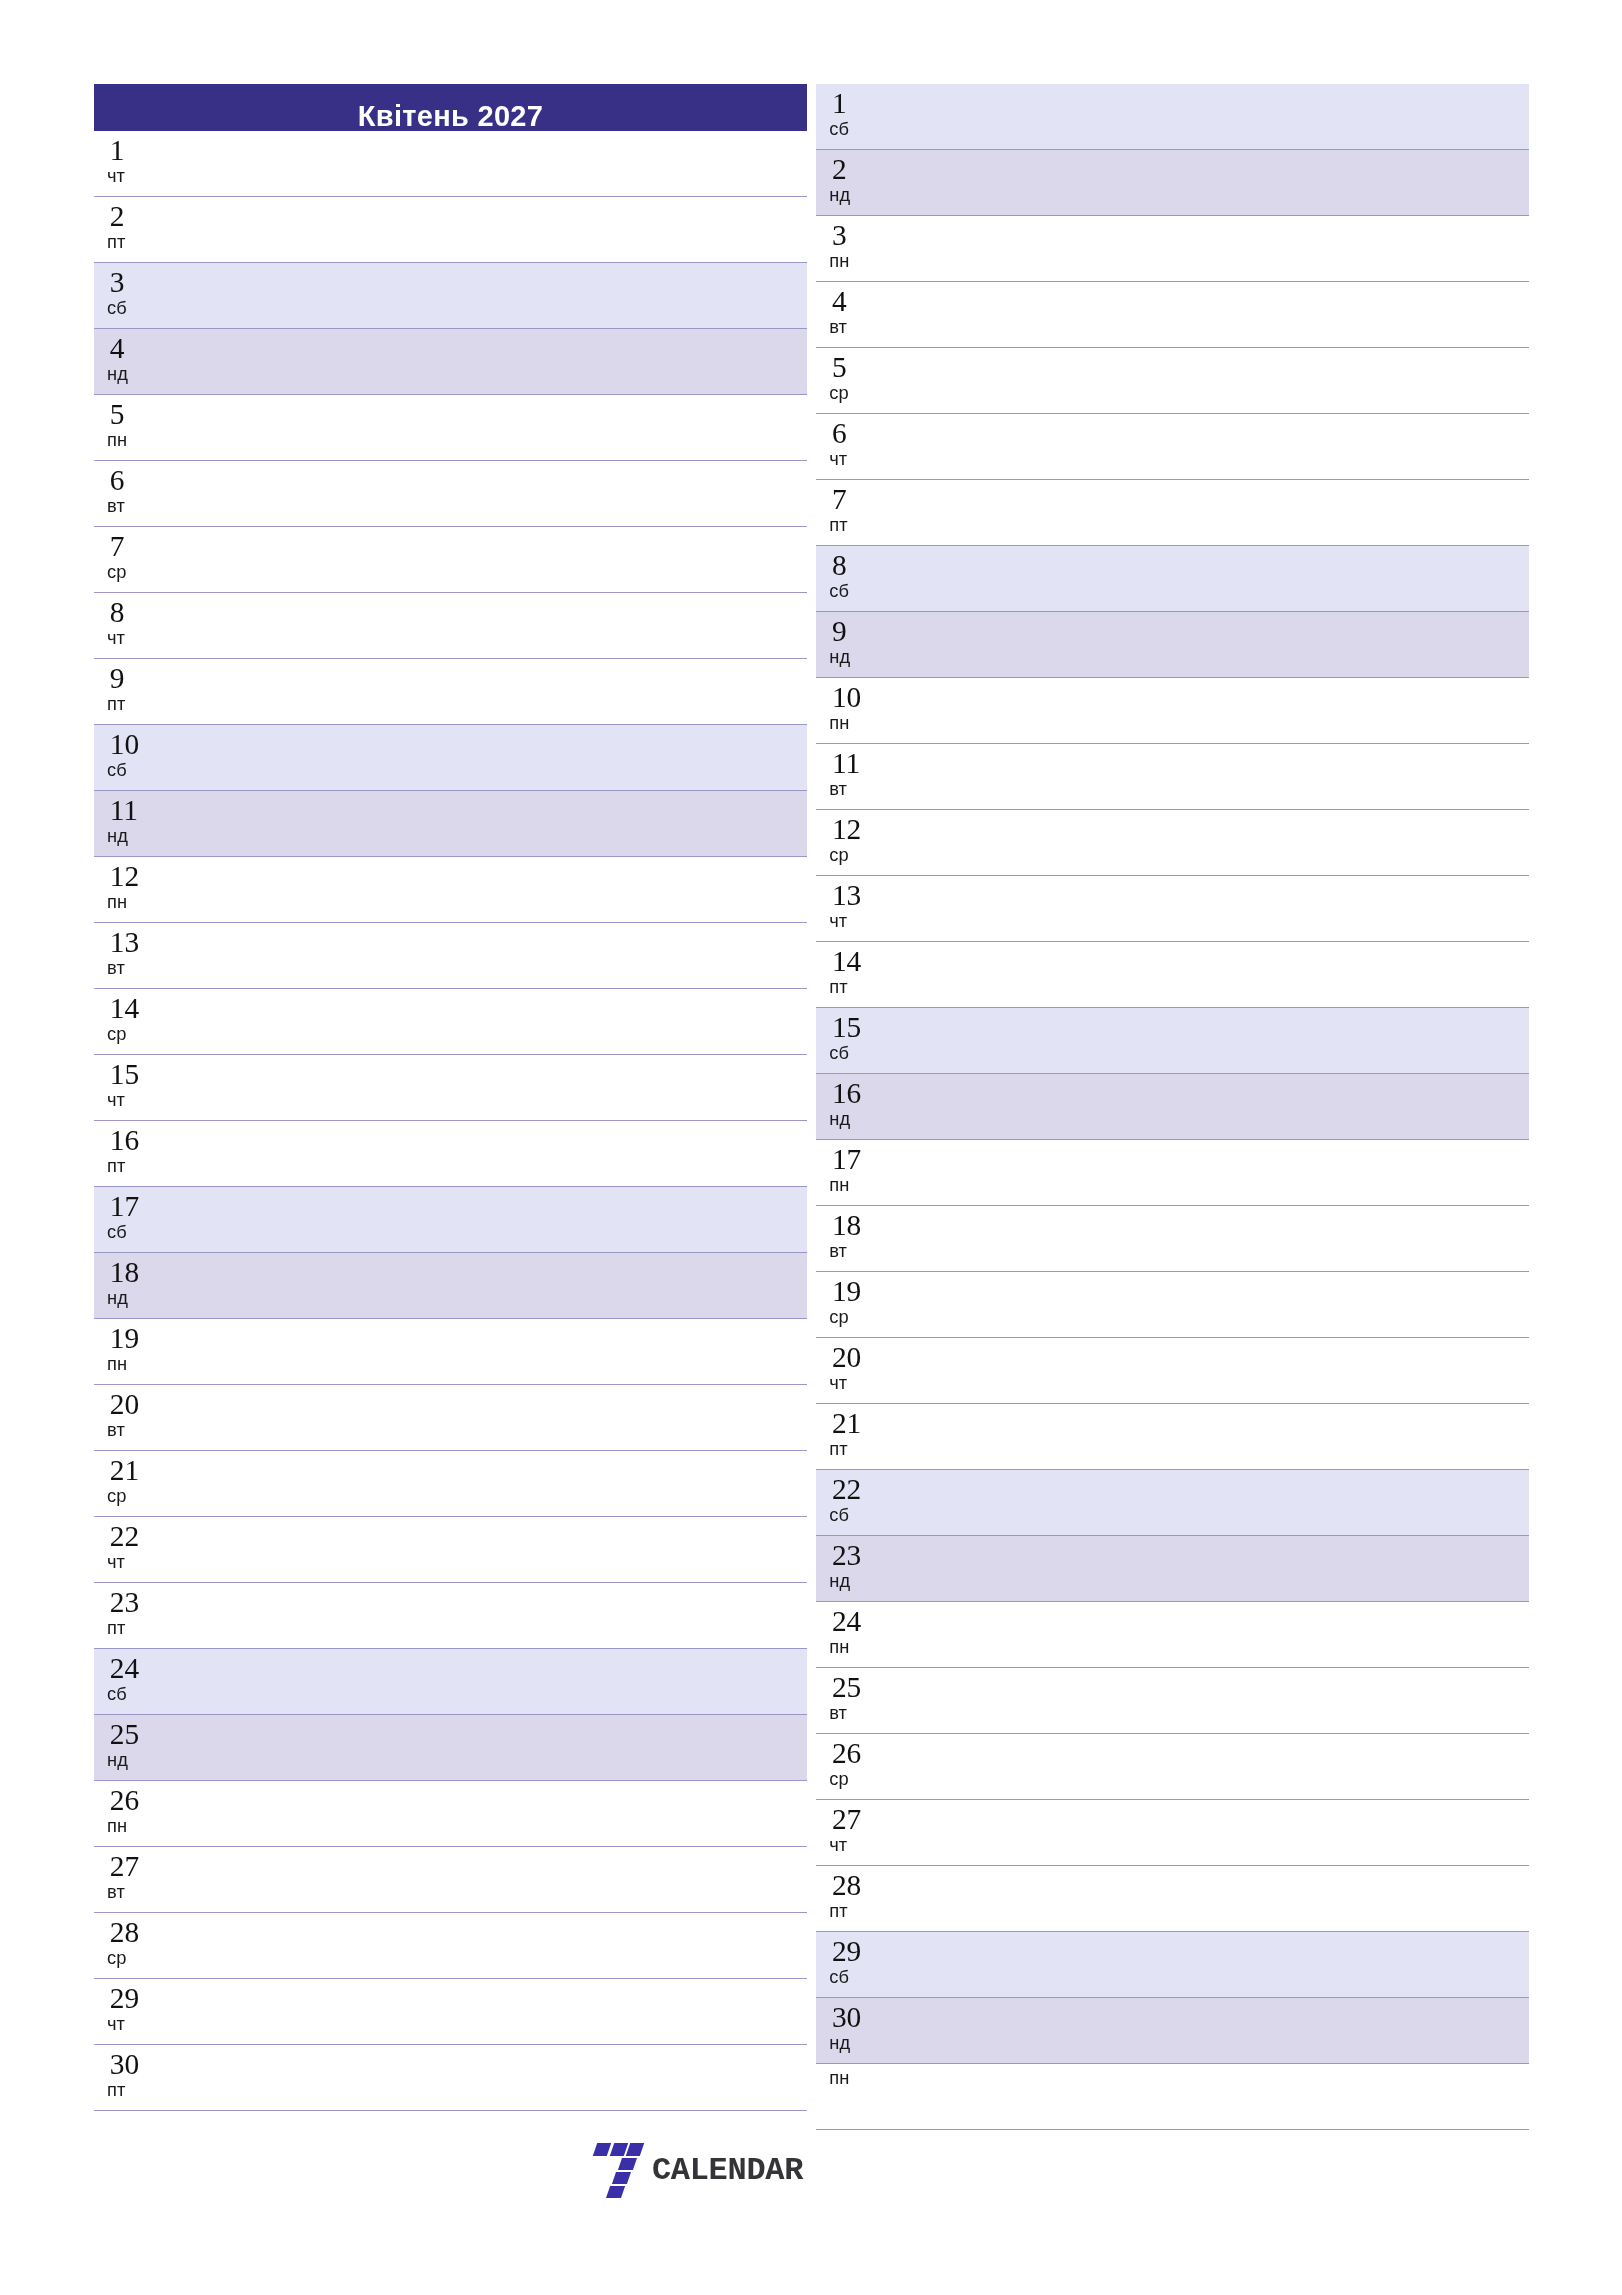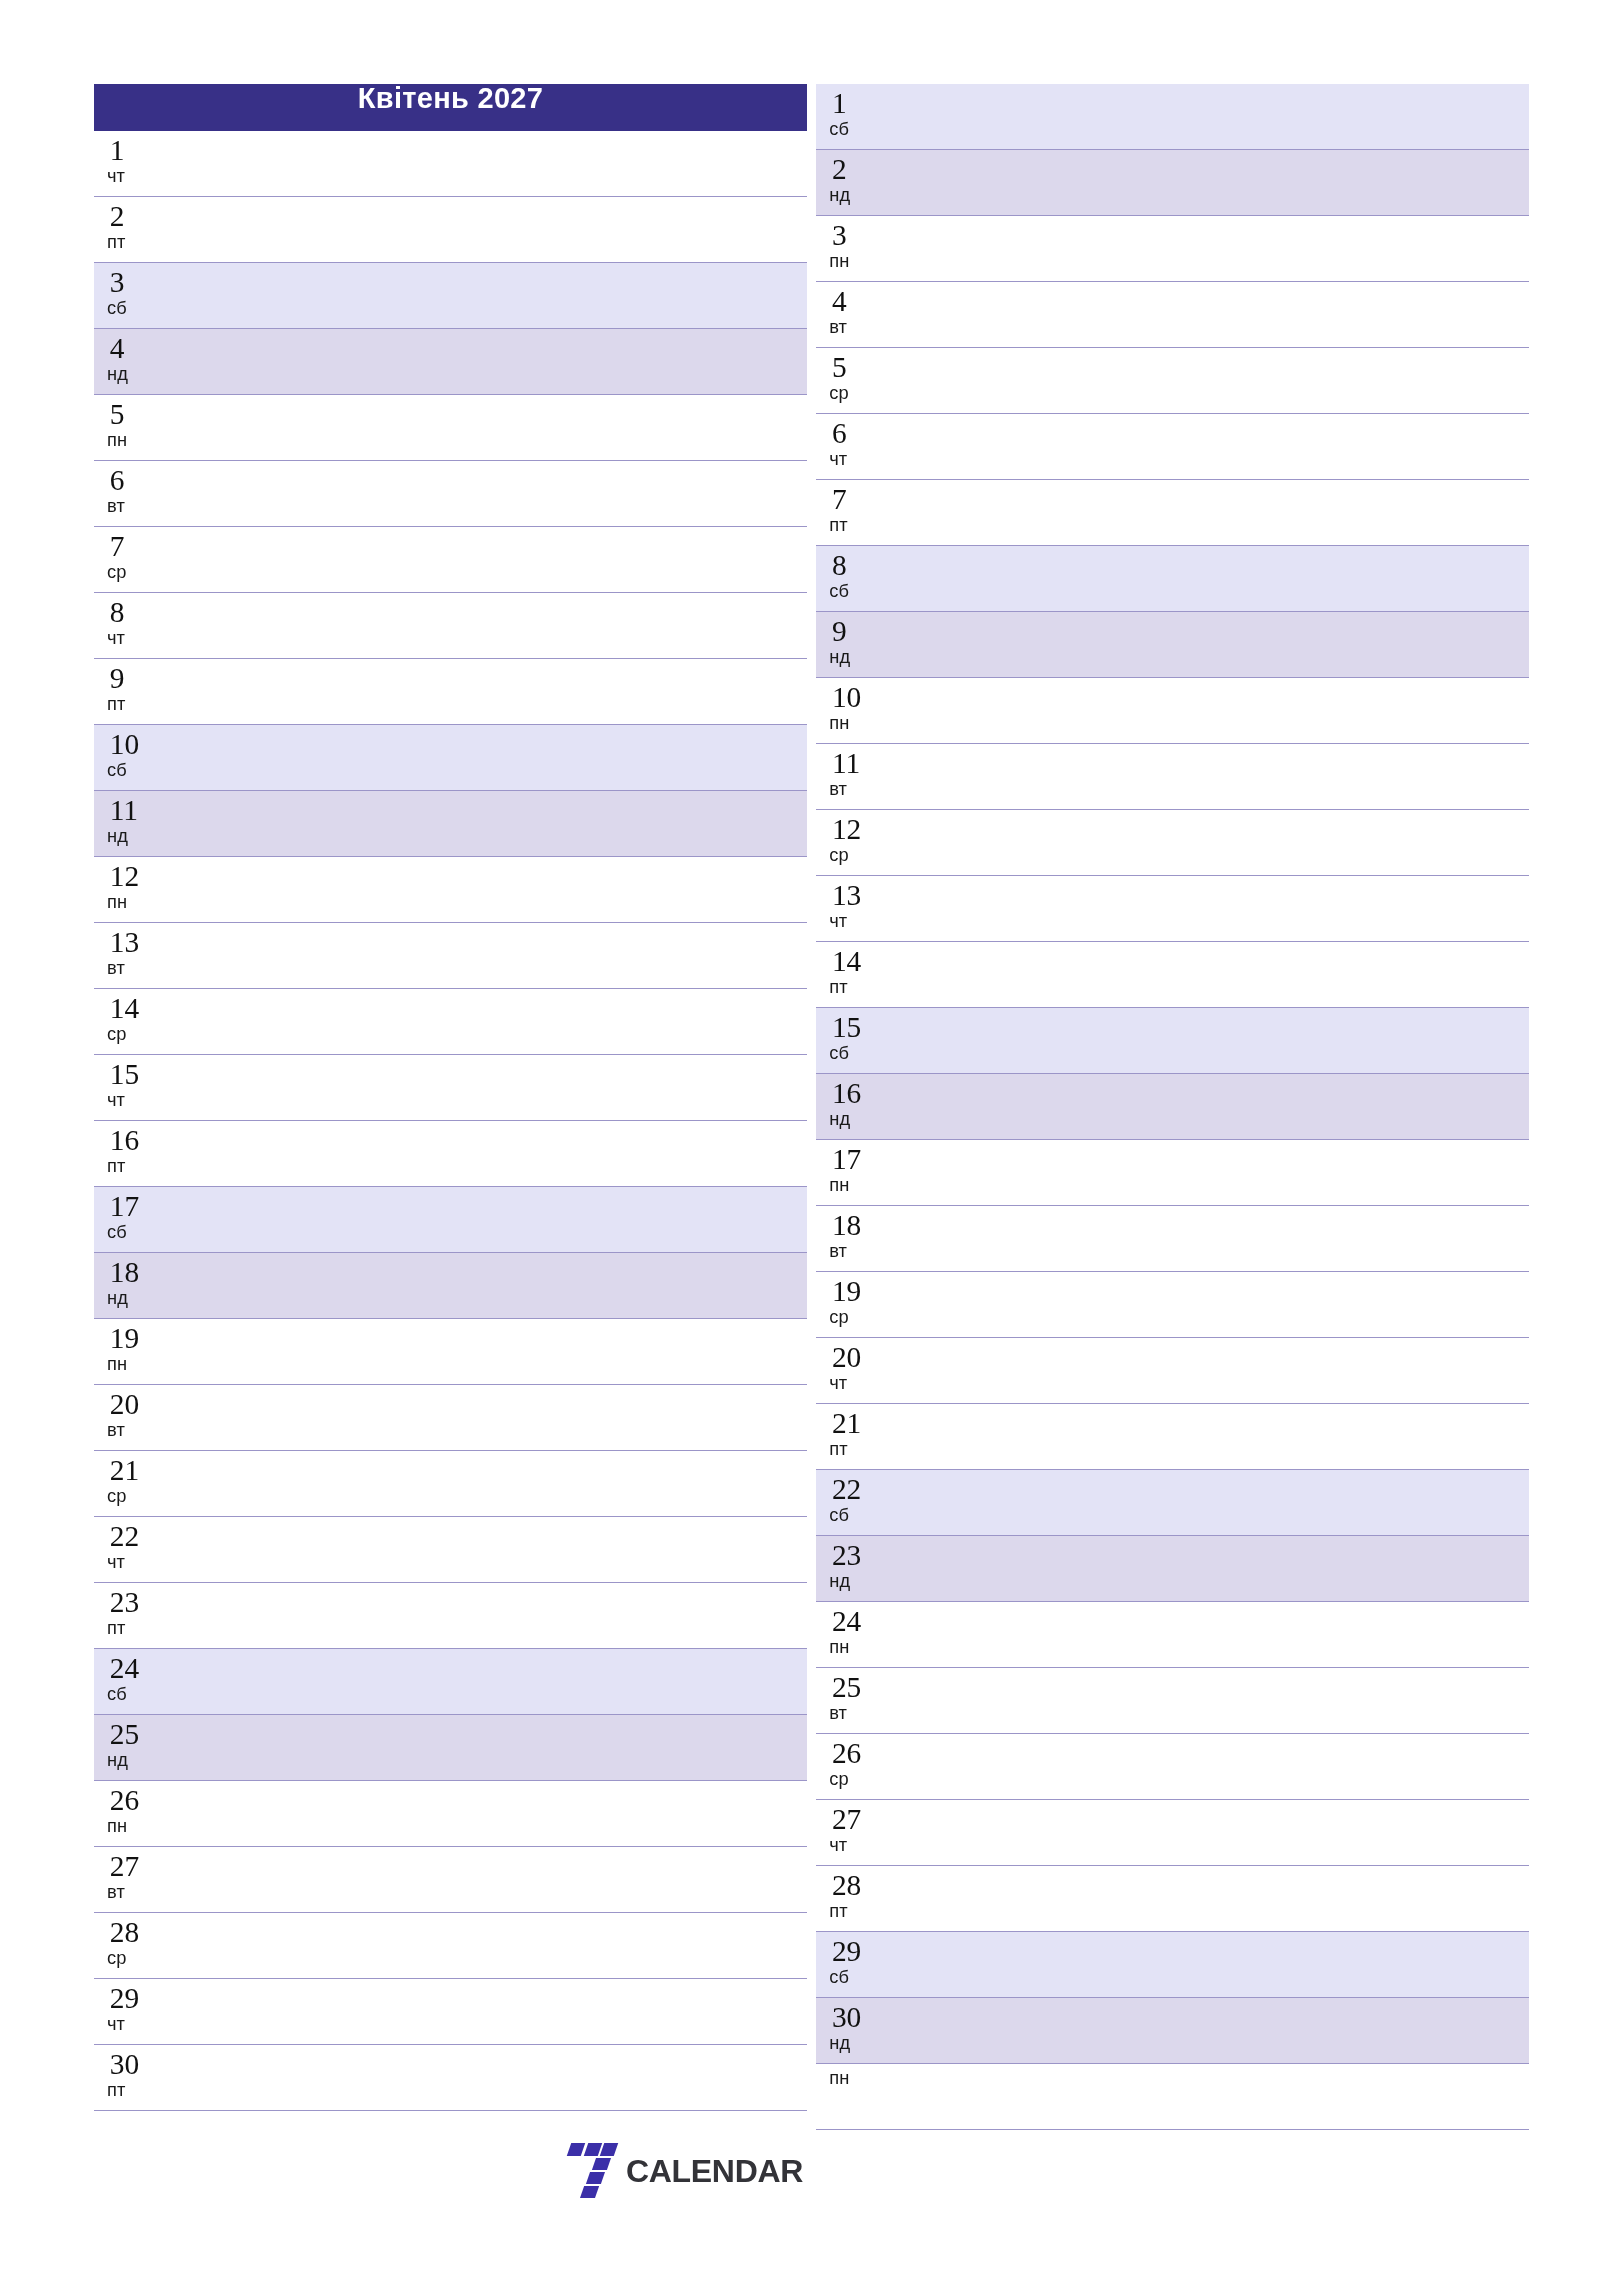--- a/index.html
+++ b/index.html
@@ -32,21 +32,21 @@
   .month {
     width: 713px;
     flex: 0 0 713px;
     position: relative;
   }
 
   .month-header {
     height: 47px;
     background: #383087;
     display: flex;
-    align-items: flex-start;
+    align-items: flex-end;
     justify-content: center;
   }
 
   .month-title {
     color: #ffffff;
     font-family: "Liberation Sans", sans-serif;
     font-size: 29px;
     font-weight: 700;
     letter-spacing: 0.3px;
     line-height: 1;
@@ -113,21 +113,21 @@
   
   .lm-t1 { left: 12.4px;  top: 1.3px;  width: 13.7px; height: 13px; background: #ee1144; }
   .lm-t2 { left: 29px;  top: 1.3px;  width: 13.7px; height: 13px; background: #ee1144; }
   .lm-t3 { left: 45px;  top: 1.3px;  width: 13.7px; height: 13px; background: #3b2fa8; }
   
   .lm-d1 { left: 37px;  top: 16.4px; width: 15px; height: 11.8px; transform: skewX(-26deg); }
   .lm-d2 { left: 31px;  top: 30px; width: 15px; height: 11.8px; transform: skewX(-26deg); }
   .lm-d3 { left: 25px;  top: 44px; width: 15px; height: 12.4px; transform: skewX(-26deg); }
 
   .logo-text {
-    font-family: Liberation Sans, sans-serif;
+    font-family: Liberation Mono, monospace;
     font-size: 32px;
     font-weight: 700;
     letter-spacing: -0.3px;
     color: #333338;
     line-height: 1;
   }
 </style>
 </head>
 <body>
 

